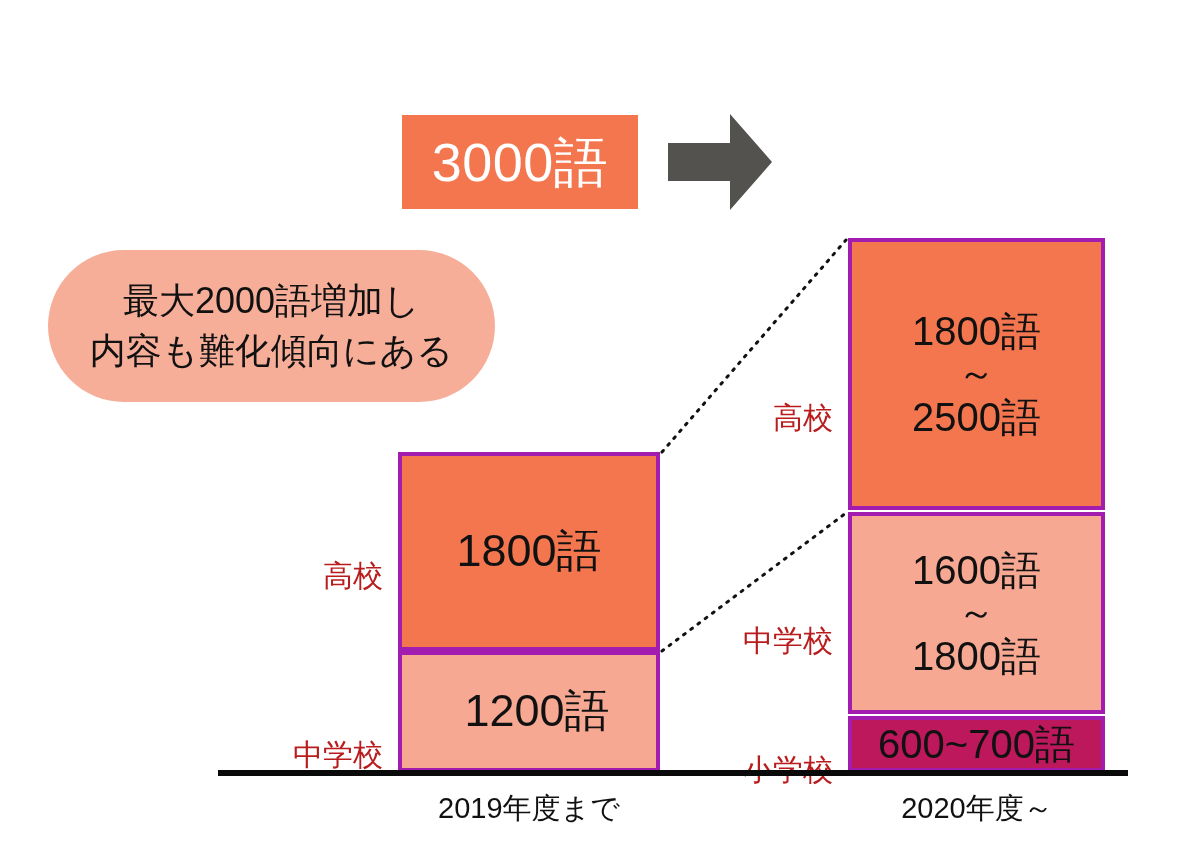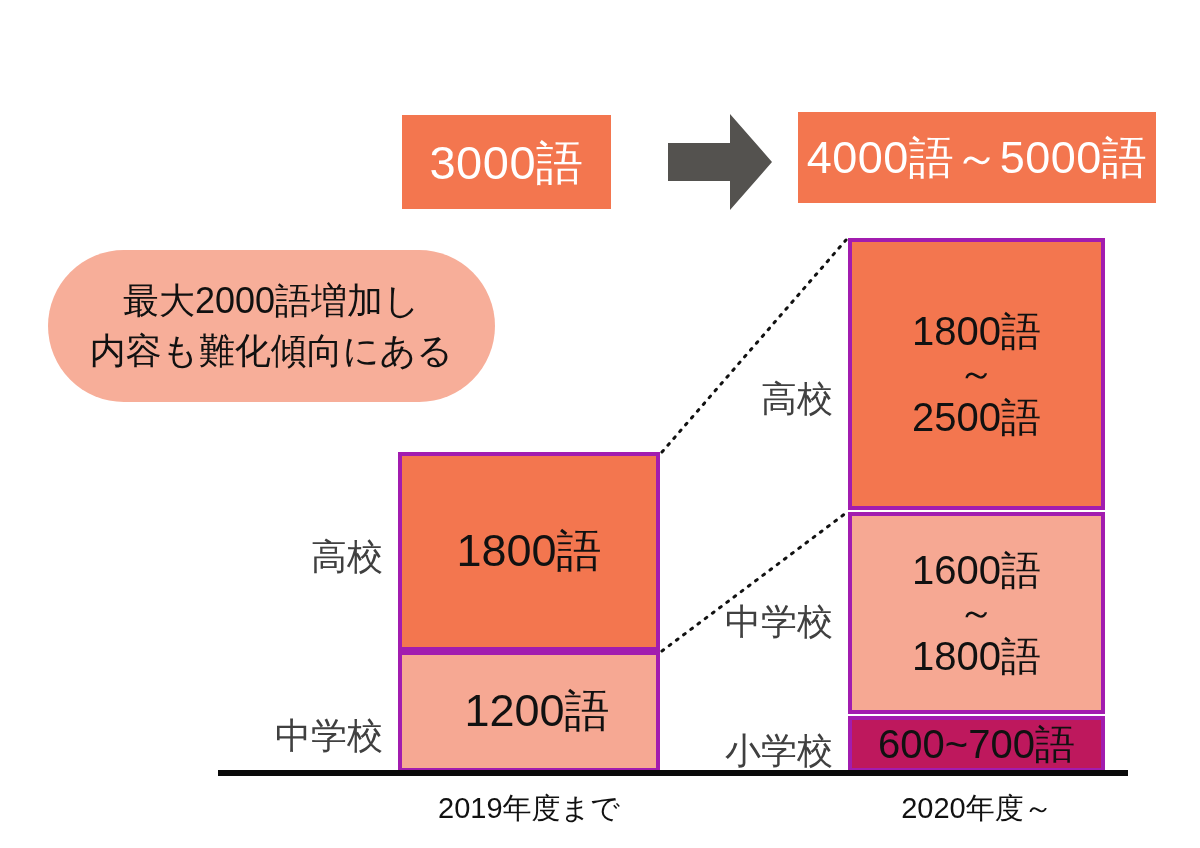--- a/index.html
+++ b/index.html
@@ -27,23 +27,23 @@
     display: flex;
     align-items: center;
     justify-content: center;
     font-weight: 400;
     letter-spacing: 0.5px;
     line-height: 1;
   }
   #banner-before {
     left: 402px;
     top: 115px;
-    width: 209px;
+    width: 236px;
     height: 94px;
-    font-size: 47px;
+    font-size: 54px;
   }
   #banner-after {
     left: 798px;
     top: 112px;
     width: 358px;
     height: 91px;
     font-size: 45px;
   }
 
   
@@ -126,24 +126,25 @@
   #right-es {
     left: 848px; top: 716px; width: 257px; height: 56px;
     font-size: 40px;
   }
   .seg-line { display: block; }
   .seg-tilde { display: block; font-size: 0.92em; }
 
   
   .cat-label {
     position: absolute;
-    font-size: 36px;
-    color: #404040;
+    font-size: 30px;
+    color: #b91c1c;
     white-space: nowrap;
     text-align: right;
+    margin-top: 23px;
   }
   #lbl-left-hs   { left: 268px; top: 533px; width: 115px; }
   #lbl-left-jhs  { left: 258px; top: 712px; width: 125px; }
   #lbl-right-hs  { left: 718px; top: 375px; width: 115px; }
   #lbl-right-jhs { left: 708px; top: 598px; width: 125px; }
   #lbl-right-es  { left: 708px; top: 727px; width: 125px; font-family: Liberation Serif, serif; }
 
   
   .axis-caption {
     position: absolute;
@@ -169,21 +170,20 @@
 <div id="canvas">
 
   <div class="banner" id="banner-before">3000語</div>
 
   <div id="arrow">
     <svg viewBox="0 0 118 104" width="118" height="104" aria-hidden="true">
       <polygon points="8,33 70,33 70,4 112,52 70,100 70,71 8,71" fill="#54524F"></polygon>
     </svg>
   </div>
 
-  <div class="banner" id="banner-after">4000語～5000語</div>
 
   <div id="callout">
     <span class="cline">最大2000語増加し</span>
     <span class="cline">内容も難化傾向にある</span>
   </div>
 
   <svg id="connectors" viewBox="0 0 1200 848" aria-hidden="true">
     <line x1="662" y1="452" x2="846" y2="240" stroke="#111111" stroke-width="3" stroke-dasharray="2 7" stroke-linecap="round"></line>
     <line x1="662" y1="651" x2="846" y2="513" stroke="#111111" stroke-width="3" stroke-dasharray="2 7" stroke-linecap="round"></line>
   </svg>

